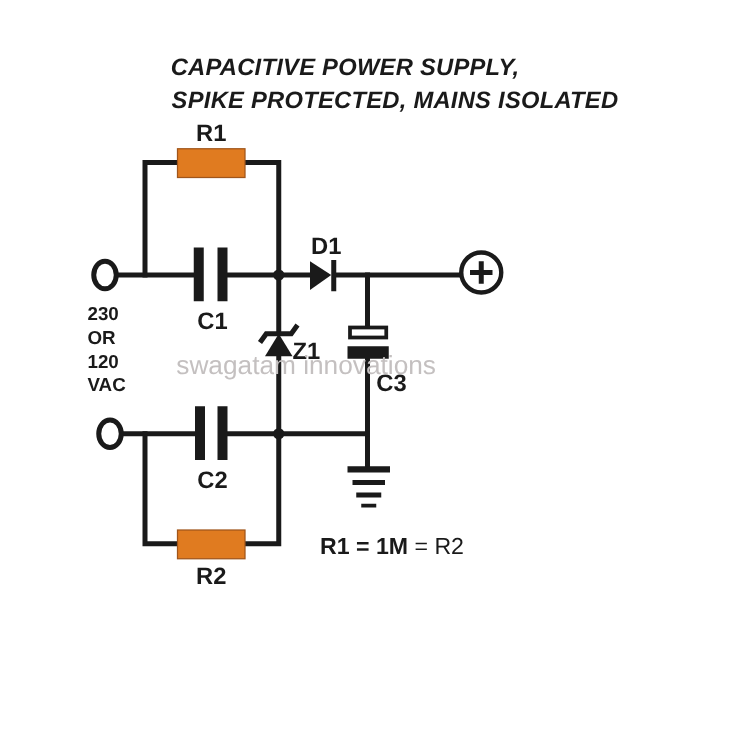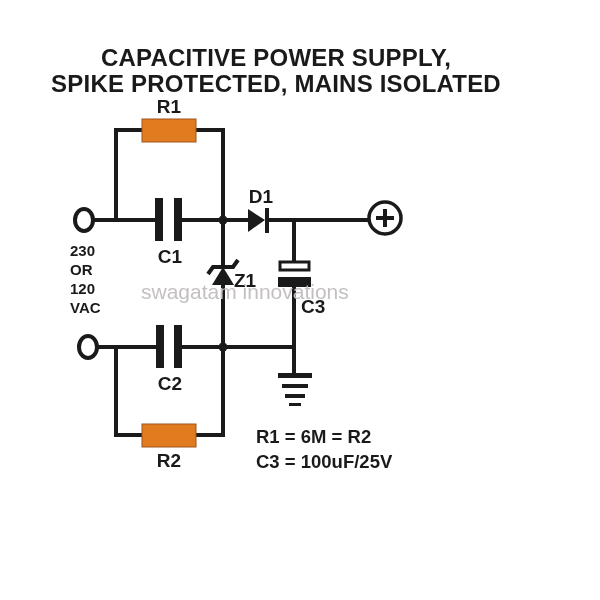--- a/index.html
+++ b/index.html
@@ -1,28 +1,28 @@
 <!DOCTYPE html>
 <html><head>
 <meta charset="utf-8">
 <style>
   html, body { margin: 0; padding: 0; background: #ffffff; }
   body { width: 600px; height: 600px; position: relative; overflow: hidden; font-family: "Liberation Sans", sans-serif; }
   #canvas { position: absolute; left: 0; top: 0; width: 600px; height: 600px; }
-  .title { position: absolute; left: 0; width: 552px; text-align: center; font-weight: bold; font-size: 24px; color: #1a1a1a; letter-spacing: 0.2px; }
+  .title { position: absolute; left: 0; width: 552px; text-align: center; font-weight: bold; font-size: 19px; color: #1a1a1a; letter-spacing: 0.2px; font-style: italic; }
   .lbl { font-family: "Liberation Sans", sans-serif; font-weight: bold; fill: #1a1a1a; }
   .wm { font-family: "Liberation Sans", sans-serif; fill: #c4c0c0; }
   .specs { position: absolute; left: 256px; top: 425px; font-weight: bold; font-size: 18.5px; line-height: 24.5px; color: #1a1a1a; }
-  .specs .thin { font-weight: bold; }
+  .specs .thin { font-weight: normal; }
 </style>
 </head>
 <body>
 
 <div class="title" style="top:44px;">CAPACITIVE POWER SUPPLY,</div>
-<div class="title" style="top:70px;">SPIKE PROTECTED, MAINS ISOLATED</div>
+<div class="title" style="top:70px;margin-left:40px;">SPIKE PROTECTED, MAINS ISOLATED</div>
 
 <svg id="canvas" viewBox="0 0 600 600" xmlns="http://www.w3.org/2000/svg">
 
   <g stroke="#1a1a1a" stroke-width="4" fill="none" stroke-linecap="square">
 
     <line x1="93" y1="220" x2="157" y2="220"></line>
     <line x1="181" y1="220" x2="248" y2="220"></line>
 
     <polyline points="116,220 116,130 142,130"></polyline>
     <polyline points="196,130 223,130 223,220"></polyline>
@@ -89,15 +89,14 @@
 
   <text class="lbl" x="70" y="256" font-size="15">230</text>
   <text class="lbl" x="70" y="275" font-size="15">OR</text>
   <text class="lbl" x="70" y="294" font-size="15">120</text>
   <text class="lbl" x="70" y="313" font-size="15">VAC</text>
 
   <text class="wm" x="141" y="299" font-size="21">swagatam innovations</text>
 </svg>
 
 <div class="specs">
-  <div style="white-space: pre;"><span>R1 = 6M</span><span class="thin"> = R2</span></div>
-  <div style="white-space: pre;">C3 = 100uF/25V</div>
+  <div style="white-space: pre;"><span>R1 = 1M</span><span class="thin"> = R2</span></div>
 </div>
 
 </body></html>

